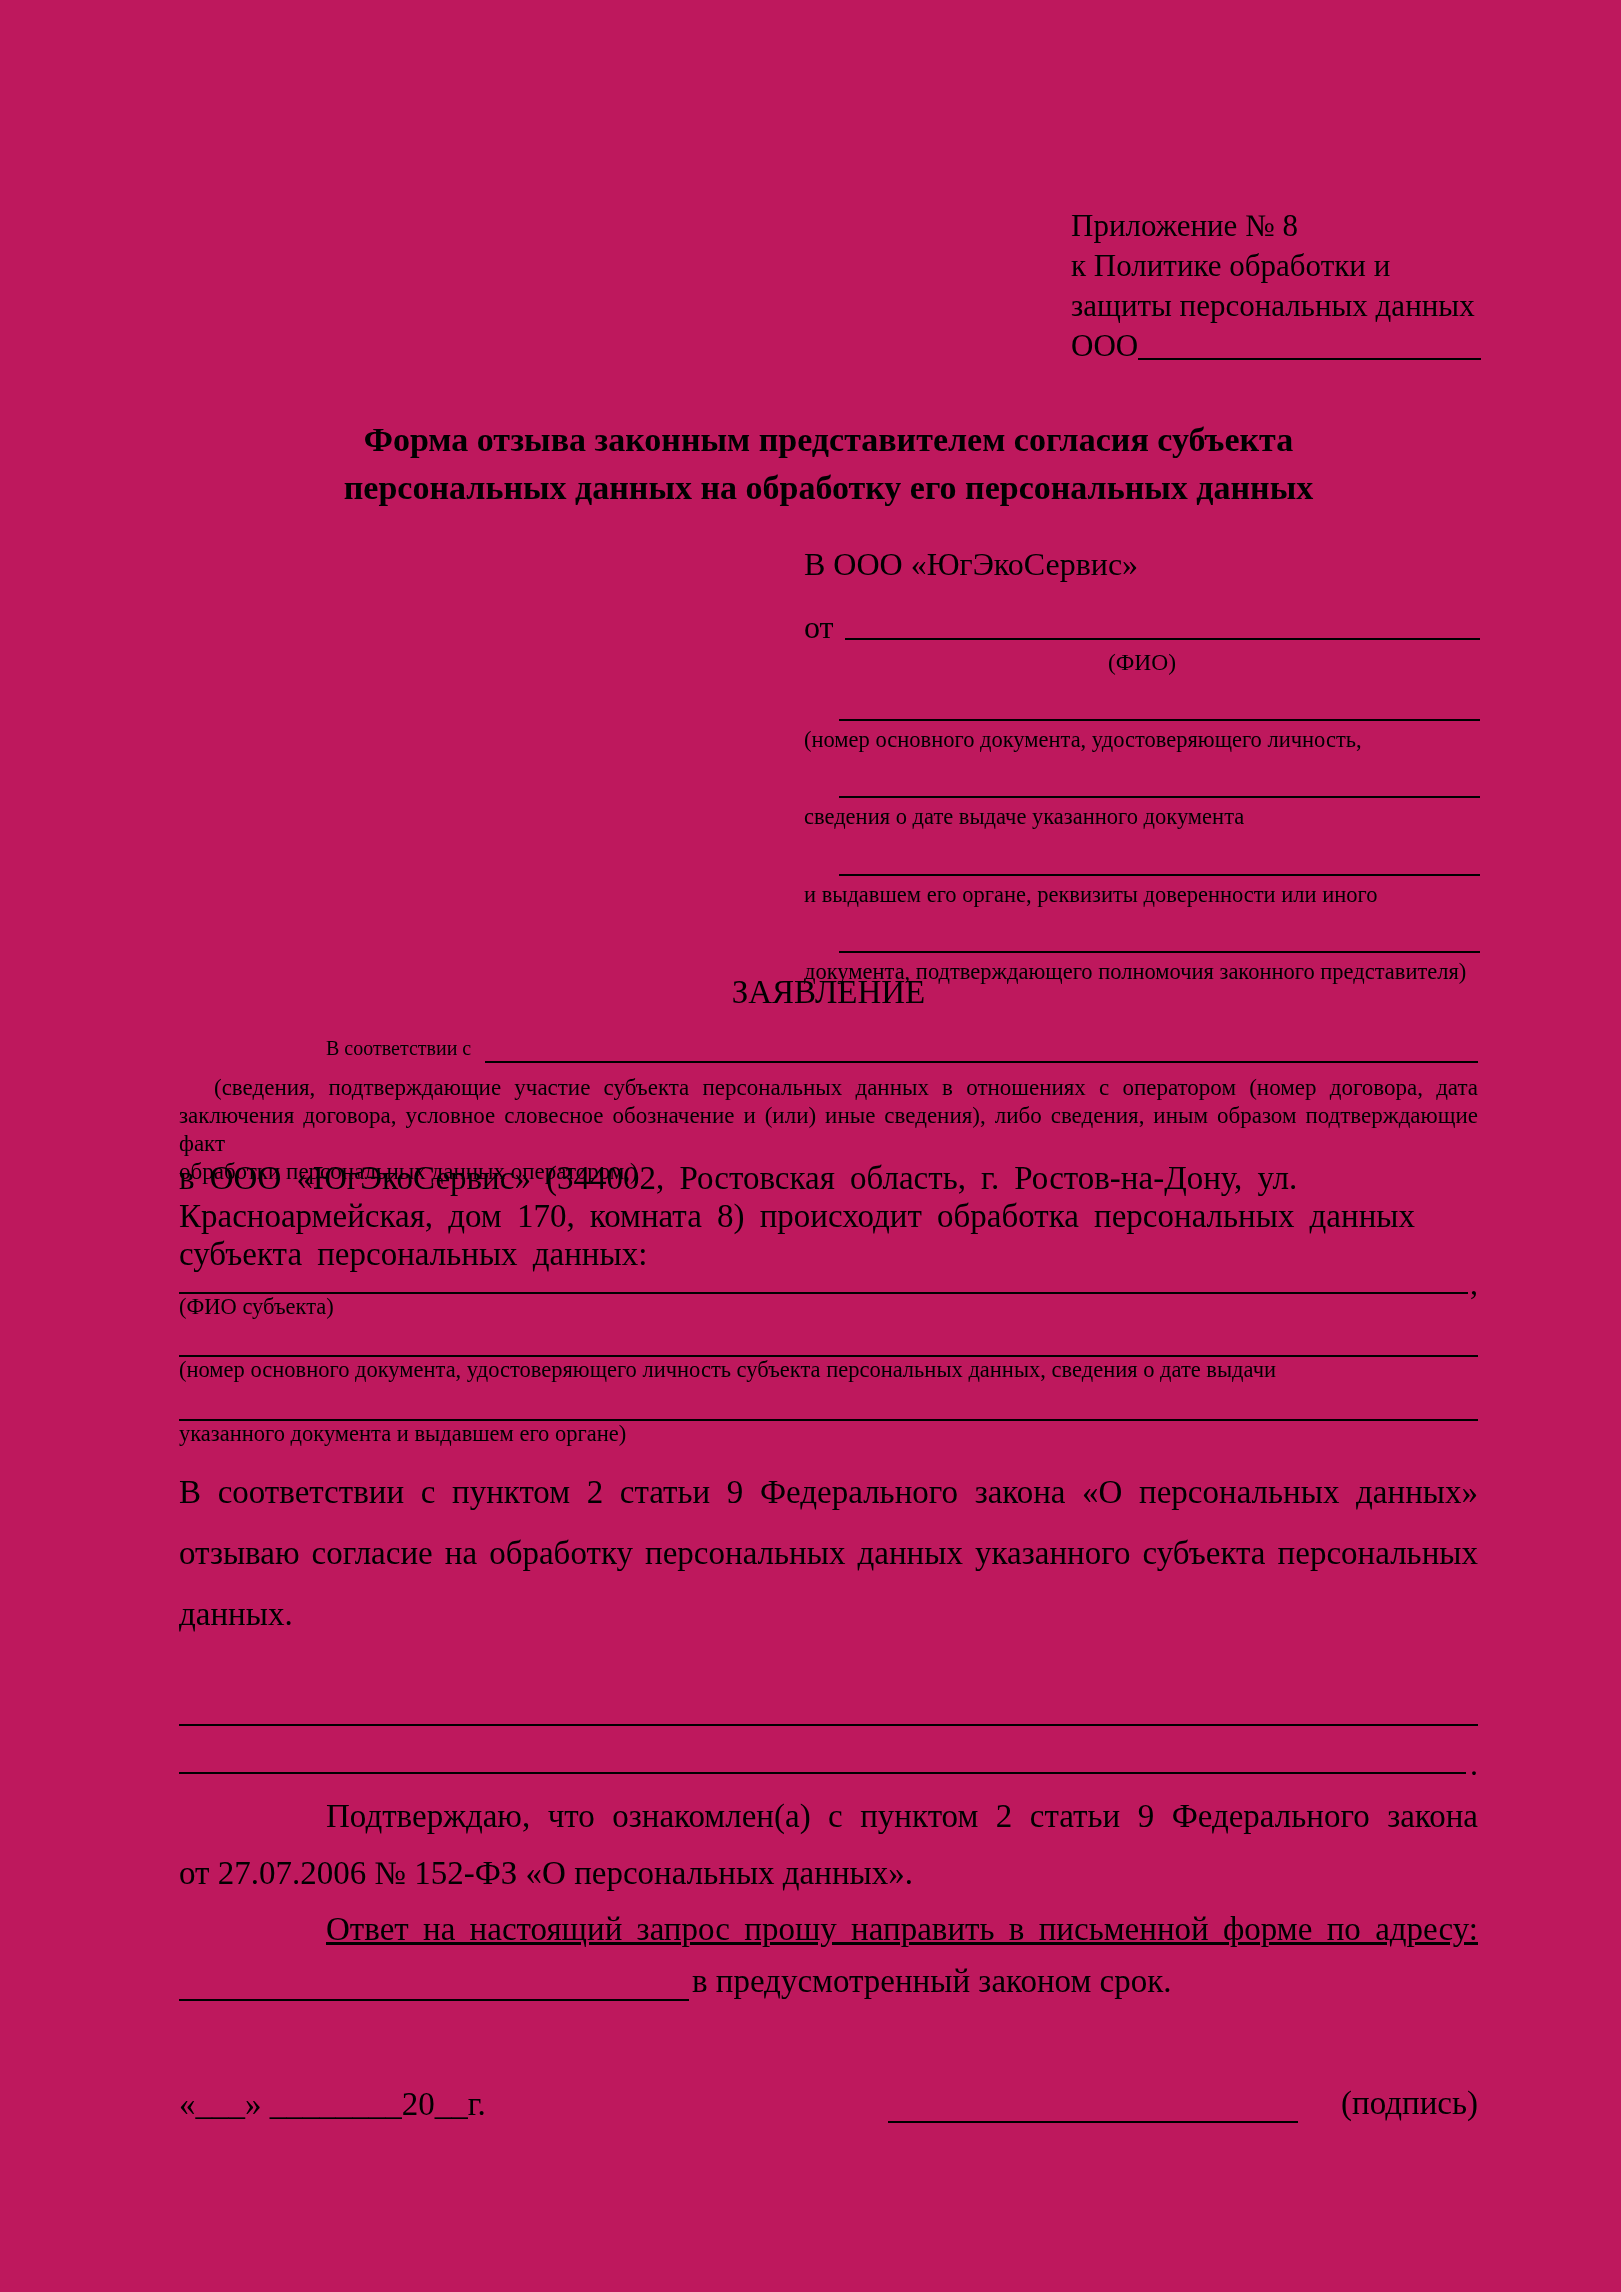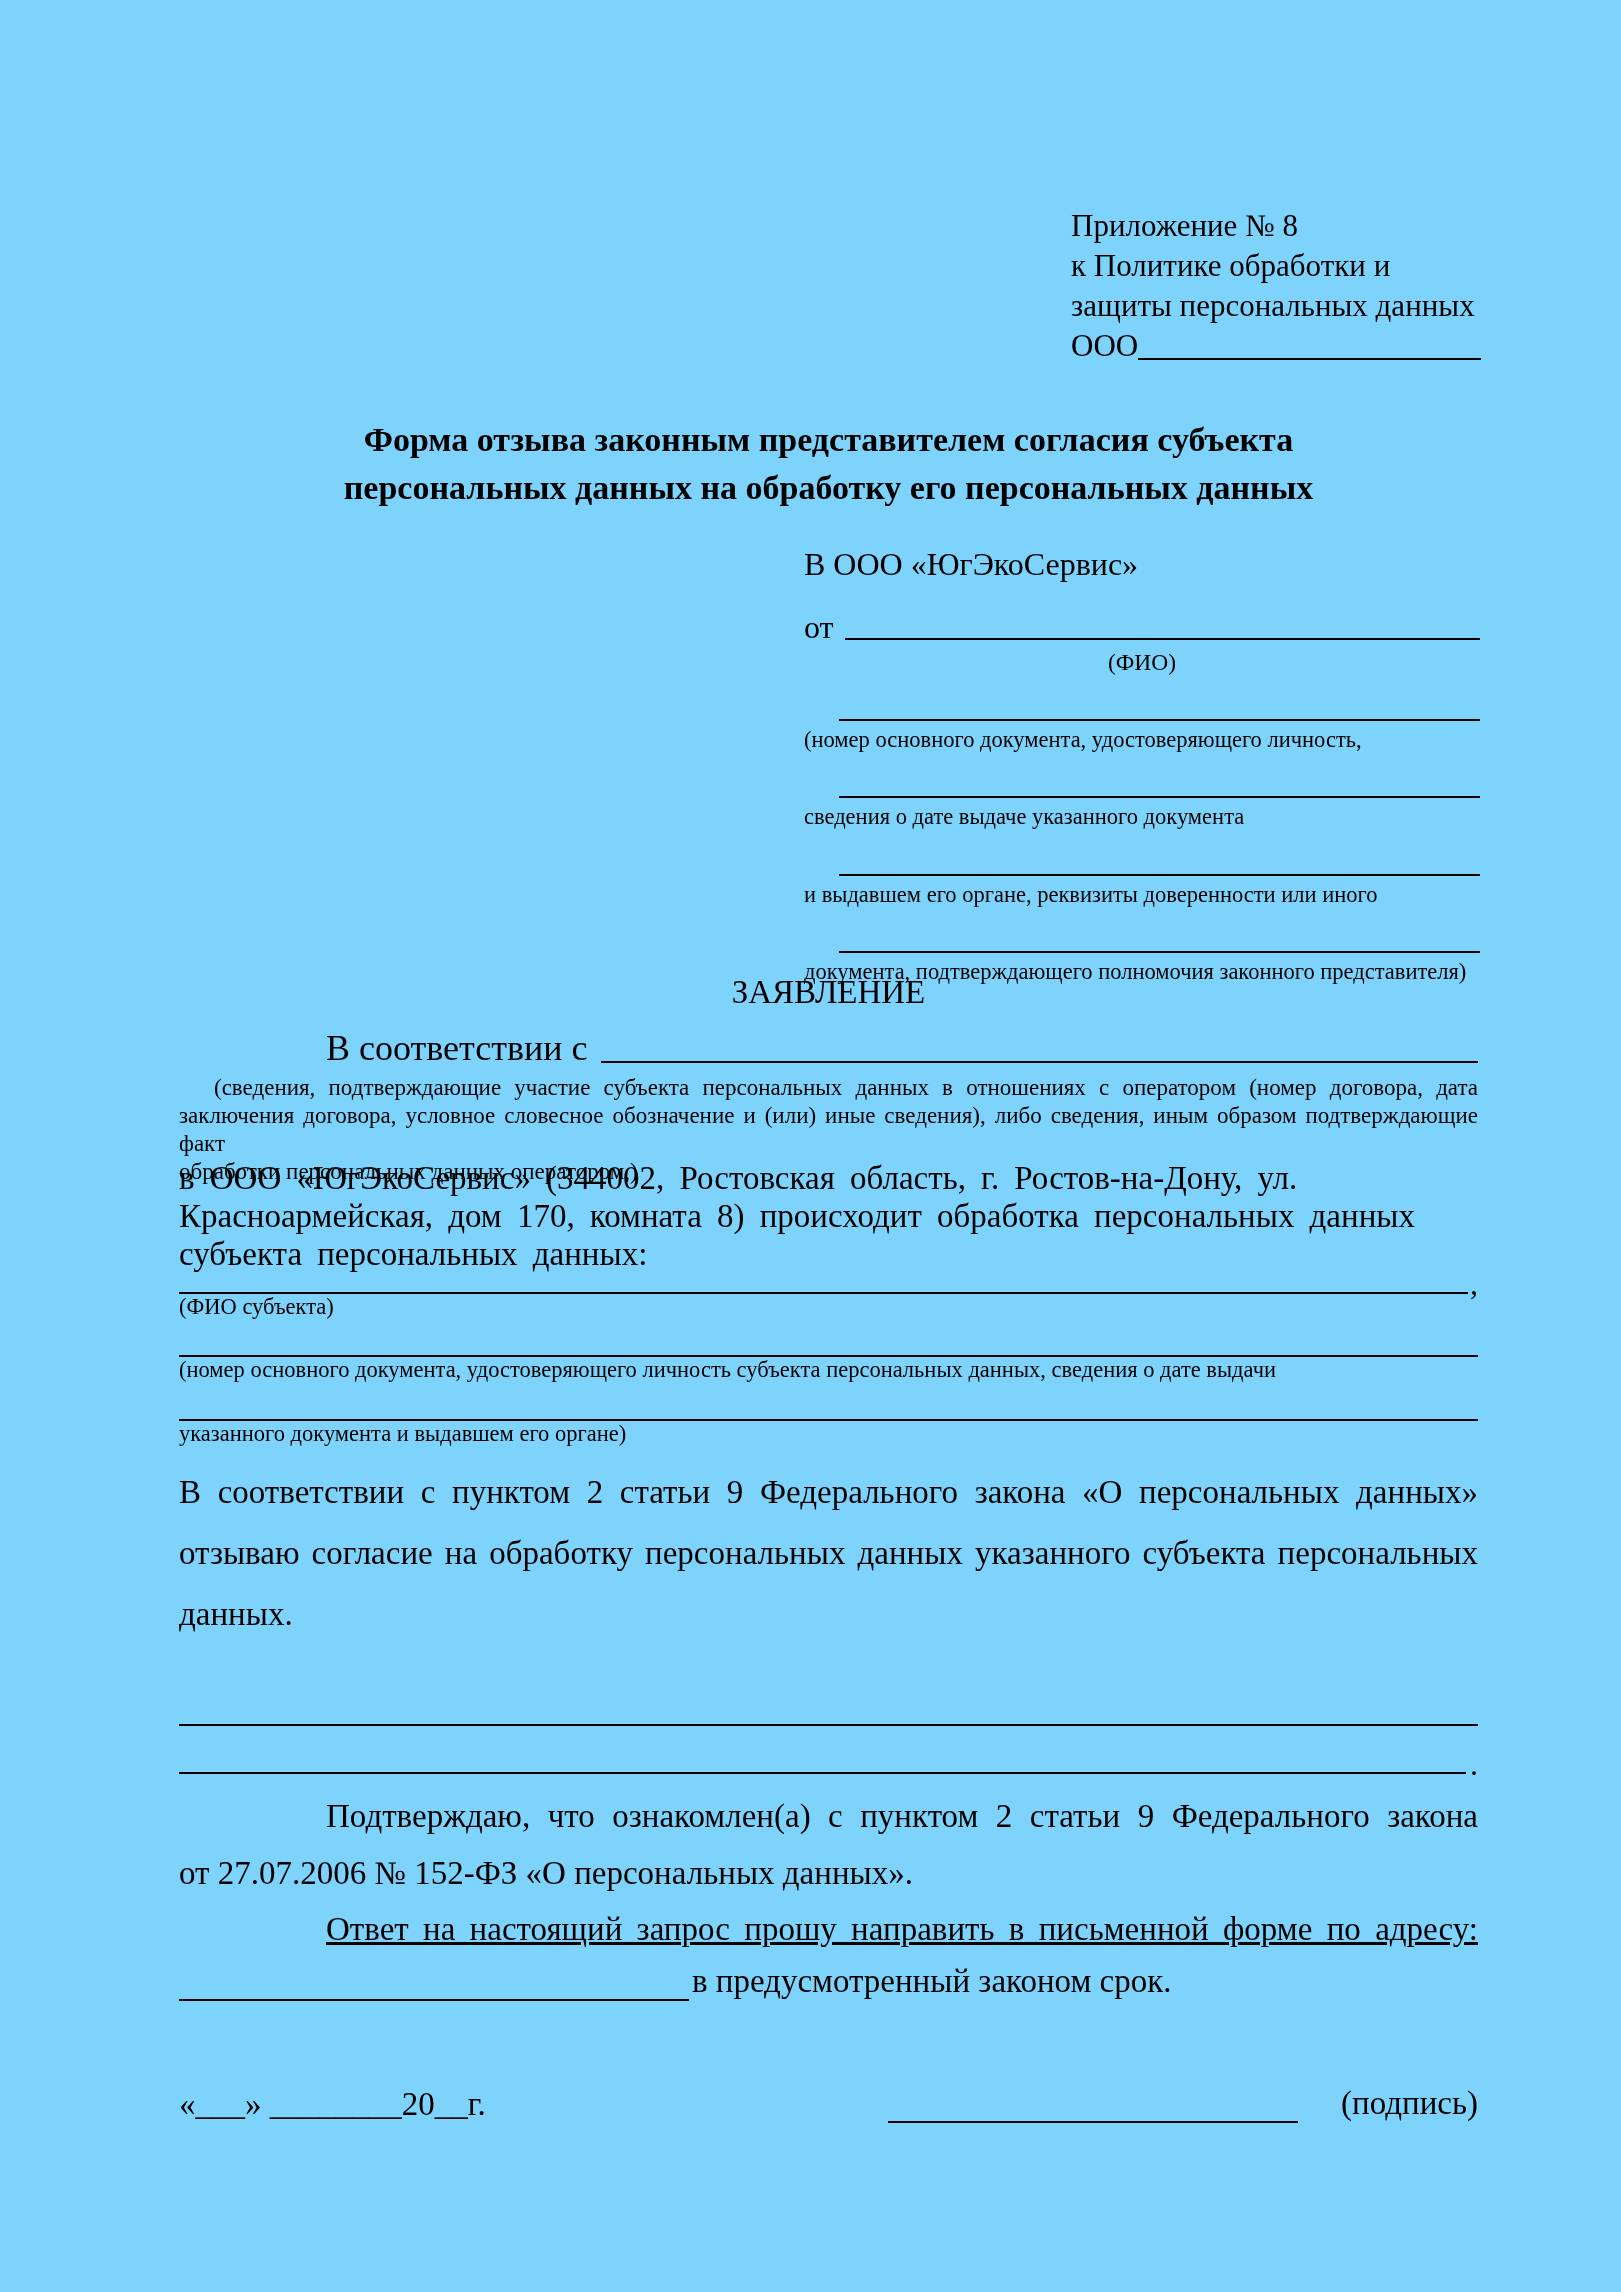--- a/index.html
+++ b/index.html
@@ -1,16 +1,16 @@
 <!DOCTYPE html>
 <html><head>
 <meta charset="utf-8">
 <style>
   html,body{margin:0;padding:0;background:#ffffff;}
-  .page{position:relative;width:1621px;height:2293px;background:#7dd3fc;color:#000;
+  .page{position:relative;width:1621px;height:2293px;background:#be185d;color:#000;
         font-family:"Liberation Serif", serif;overflow:hidden;}
   .abs{position:absolute;}
   .rule{border-bottom:2px solid #000;}
   .grow{flex:1;}
   
   .annex{top:206px;left:1071px;width:410px;font-size:31px;line-height:40px;}
   .annex .company{display:flex;}
   .annex .company .grow{margin-bottom:5.9px;}
   
   .title{top:416px;left:179px;width:1299px;text-align:center;font-weight:bold;
@@ -20,21 +20,21 @@
   .addr .to{margin-bottom:23.5px;}
   .addr .from{display:flex;}
   .addr .from .label{margin-right:11.8px;}
   .addr .from .grow{margin-bottom:6.9px;}
   .fio-cap{font-size:23.5px;line-height:27.4px;text-align:center;margin-top:2px;}
   .pair{margin-top:19.6px;}
   .pair .prule{height:23.5px;border-bottom:2px solid #000;margin-left:35px;}
   .pair .cap{font-size:22.5px;line-height:26.5px;text-align:left;margin-top:5.9px;}
   
   .zayav{top:974px;left:179px;width:1299px;text-align:center;font-size:33px;}
-  .accord{top:1027px;left:179px;width:1299px;display:flex;font-size:36px;line-height:43px;justify-content:flex-end;}
+  .accord{top:1027px;left:179px;width:1299px;display:flex;font-size:20px;line-height:43px;justify-content:flex-end;}
   .accord .indent{width:147px;}
   .accord .grow{margin-left:13.7px;margin-bottom:6.9px;}
   .note{top:1074px;left:179px;width:1299px;font-size:23px;line-height:28px;}
   .note .first{text-indent:35px;}
   .jl{text-align:justify;text-align-last:justify;}
   .oper{top:1159px;left:179px;width:1299px;font-size:33px;line-height:38px;word-spacing:6.9px;}
   .subject{top:1274px;left:179px;width:1299px;}
   .srow{display:flex;align-items:flex-end;font-size:32px;}
   .srow .grow{height:13.7px;border-bottom:2px solid #000;}
   .srow .tail{line-height:19.6px;margin-left:2px;}

